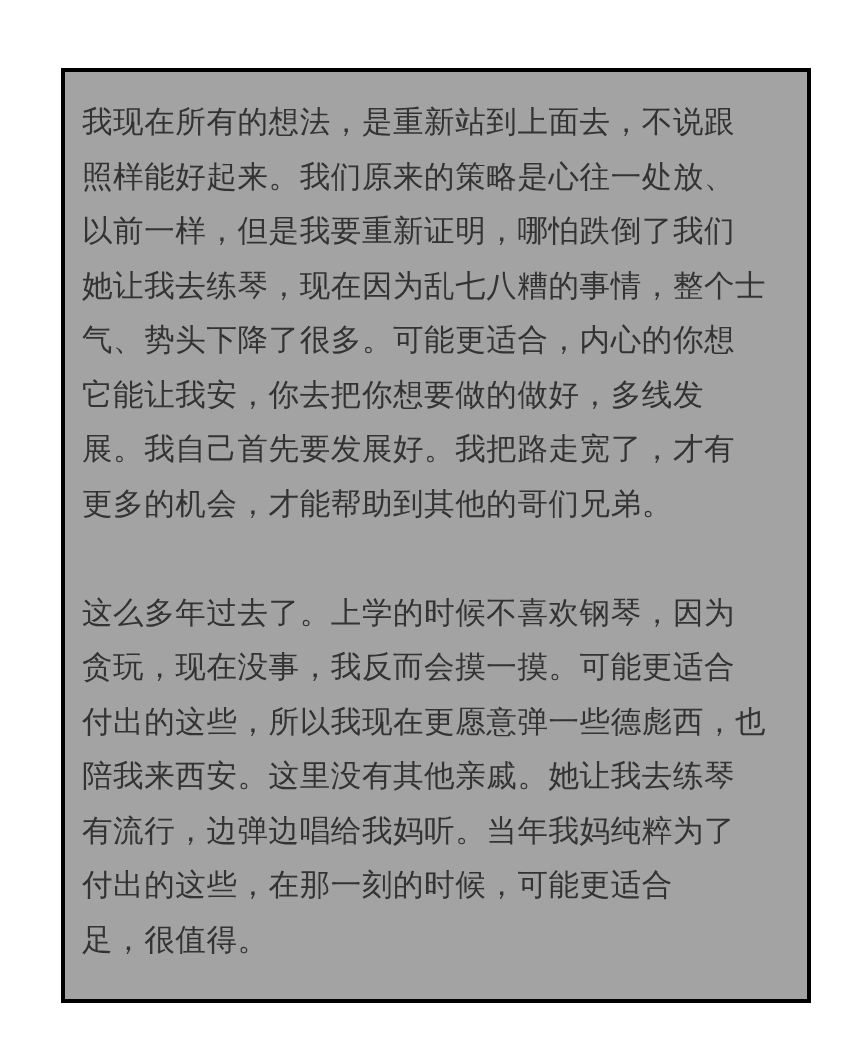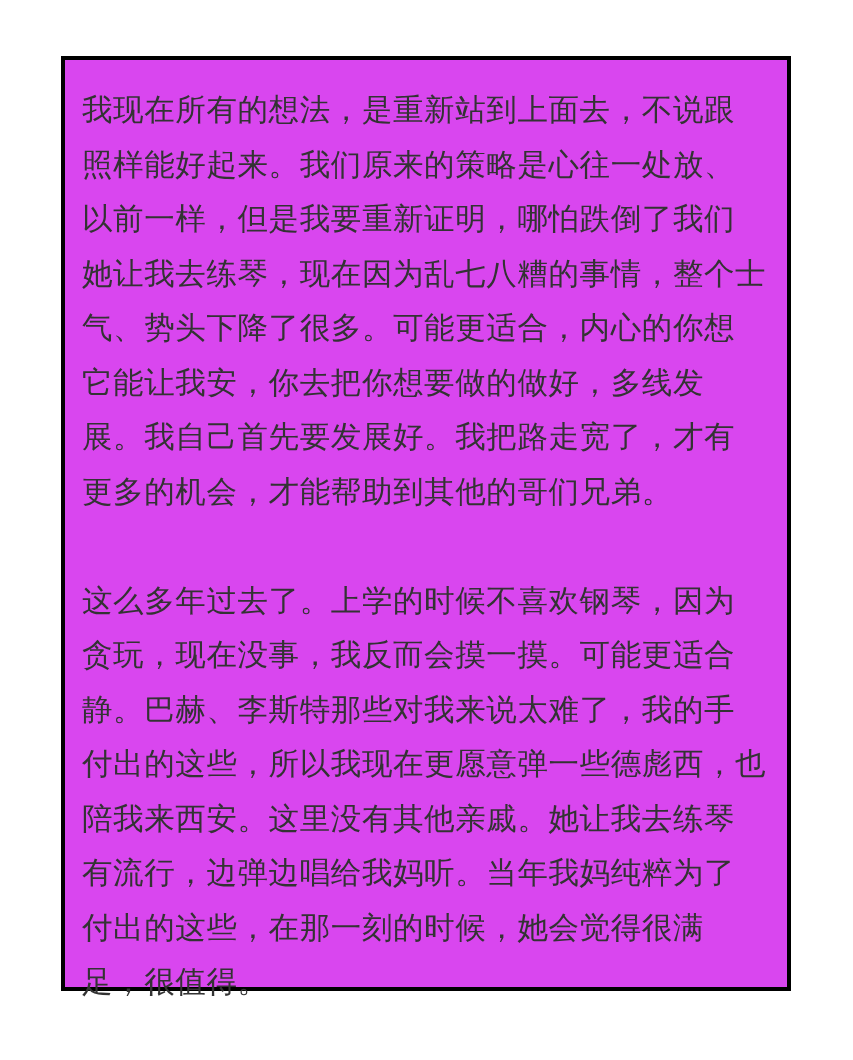--- a/index.html
+++ b/index.html
@@ -9,26 +9,27 @@
     }
     body {
       width: 853px;
       height: 1060px;
       position: relative;
       overflow: hidden;
     }
     .text-box {
       position: absolute;
       left: 61px;
-      top: 56px;
+      top: 68px;
       width: 722px;
       height: 927px;
       border: 4px solid #000000;
-      background: #d946ef;
+      background: #a3a3a3;
       box-sizing: content-box;
+      padding-left: 20px;
     }
     .content {
       position: absolute;
       left: 17px;
       top: 23px;
       width: 690px;
       font-family: "DejaVu Sans", "Liberation Sans", sans-serif;
       font-size: 30.5px;
       line-height: 54.5px;
       color: #333333;
@@ -61,21 +62,20 @@
       <span class="line">她让我去练琴，现在因为乱七八糟的事情，整个士</span>
       <span class="line">气、势头下降了很多。可能更适合，内心的你想</span>
       <span class="line">它能让我安，你去把你想要做的做好，多线发</span>
       <span class="line">展。我自己首先要发展好。我把路走宽了，才有</span>
       <span class="line">更多的机会，才能帮助到其他的哥们兄弟。</span>
     </div>
     <span class="gap"></span>
     <div class="para">
       <span class="line">这么多年过去了。上学的时候不喜欢钢琴，因为</span>
       <span class="line">贪玩，现在没事，我反而会摸一摸。可能更适合</span>
-      <span class="line">静。巴赫、李斯特那些对我来说太难了，我的手</span>
       <span class="line">付出的这些，所以我现在更愿意弹一些德彪西，也</span>
       <span class="line">陪我来西安。这里没有其他亲戚。她让我去练琴</span>
       <span class="line">有流行，边弹边唱给我妈听。当年我妈纯粹为了</span>
-      <span class="line">付出的这些，在那一刻的时候，她会觉得很满</span>
+      <span class="line">付出的这些，在那一刻的时候，可能更适合</span>
       <span class="line">足，很值得。</span>
     </div>
   </div>
 </div>
 
 </body></html>

